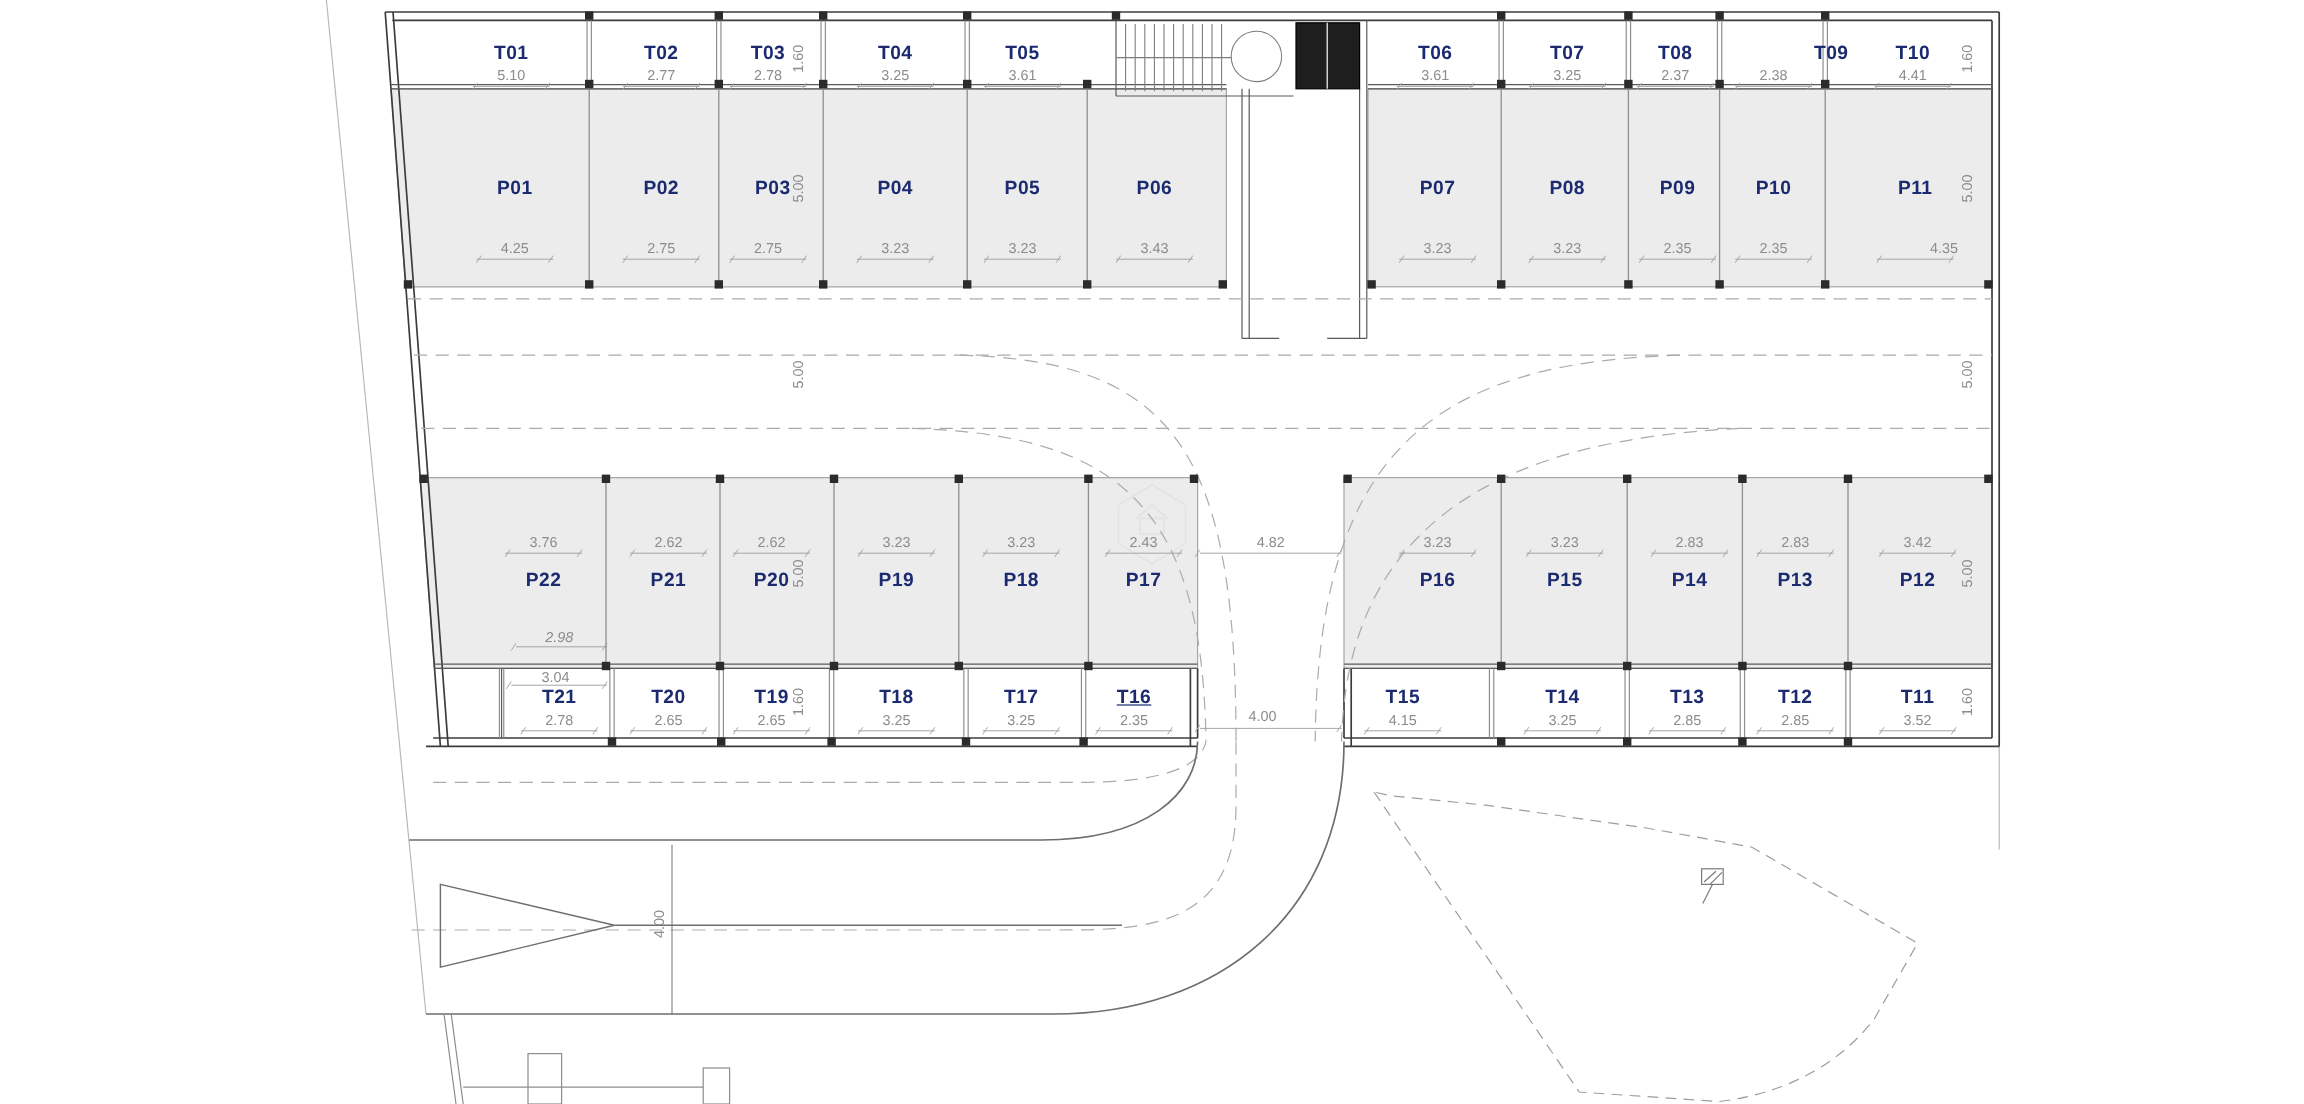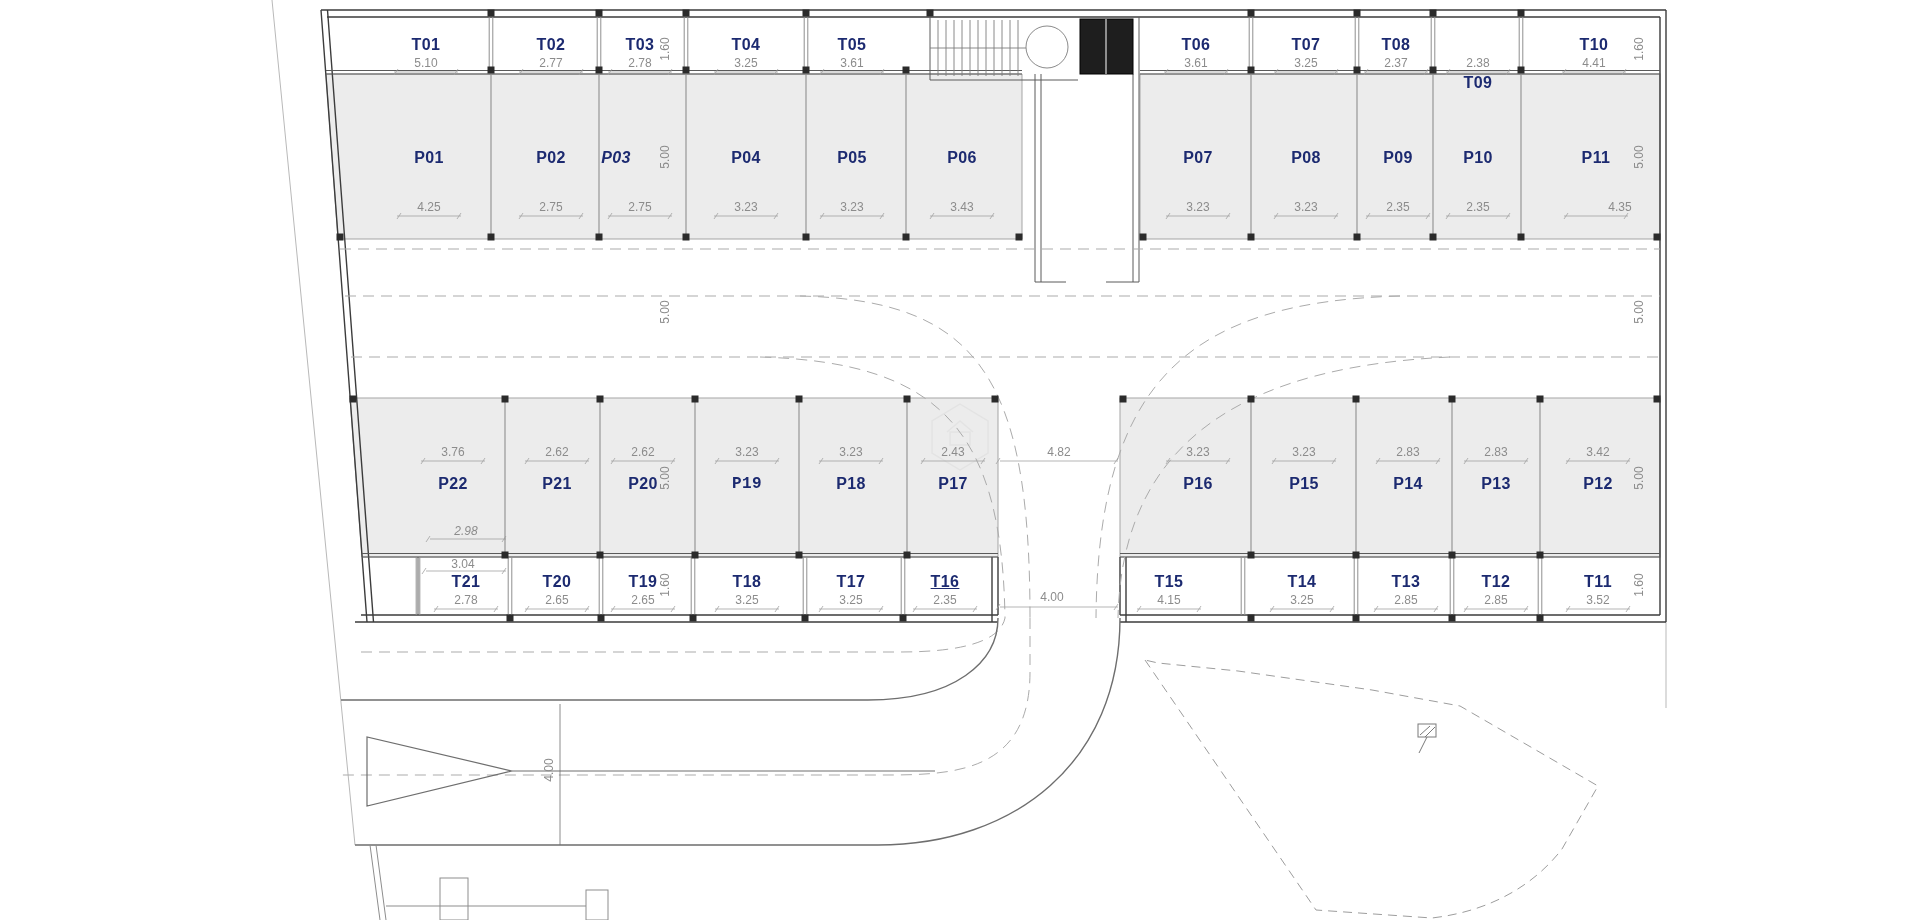--- a/index.html
+++ b/index.html
@@ -379,29 +379,29 @@
       <div class="lbl" style="left: 746px; top: 45px;">T04</div>
       <div class="dim" style="left: 746px; top: 63px;">3.25</div>
       <div class="lbl" style="left: 852px; top: 45px;">T05</div>
       <div class="dim" style="left: 852px; top: 63px;">3.61</div>
       <div class="lbl" style="left: 1196px; top: 45px;">T06</div>
       <div class="dim" style="left: 1196px; top: 63px;">3.61</div>
       <div class="lbl" style="left: 1306px; top: 45px;">T07</div>
       <div class="dim" style="left: 1306px; top: 63px;">3.25</div>
       <div class="lbl" style="left: 1396px; top: 45px;">T08</div>
       <div class="dim" style="left: 1396px; top: 63px; text-align: center;">2.37</div>
-      <div class="lbl" style="left: 1478px; top: 45px; margin-top: 38px;">T09</div>
+      <div class="lbl" style="left: 1526px; top: 45px;">T09</div>
       <div class="dim" style="left: 1478px; top: 63px;">2.38</div>
       <div class="lbl" style="left: 1594px; top: 45px;">T10</div>
       <div class="dim" style="left: 1594px; top: 63px;">4.41</div>
       <div class="lbl" style="left: 429px; top: 158px;">P01</div>
       <div class="dim" style="left: 429px; top: 207px;">4.25</div>
       <div class="lbl" style="left: 551px; top: 158px;">P02</div>
       <div class="dim" style="left: 551px; top: 207px;">2.75</div>
-      <div class="lbl" style="left: 616px; top: 158px; font-style: italic;">P03</div>
+      <div class="lbl" style="left: 644px; top: 158px;">P03</div>
       <div class="dim" style="left: 640px; top: 207px;">2.75</div>
       <div class="lbl" style="left: 746px; top: 158px;">P04</div>
       <div class="dim" style="left: 746px; top: 207px;">3.23</div>
       <div class="lbl" style="left: 852px; top: 158px;">P05</div>
       <div class="dim" style="left: 852px; top: 207px;">3.23</div>
       <div class="lbl" style="left: 962px; top: 158px;">P06</div>
       <div class="dim" style="left: 962px; top: 207px;">3.43</div>
       <div class="lbl" style="left: 1198px; top: 158px;">P07</div>
       <div class="dim" style="left: 1198px; top: 207px;">3.23</div>
       <div class="lbl" style="left: 1306px; top: 158px;">P08</div>
@@ -411,21 +411,21 @@
       <div class="lbl" style="left: 1478px; top: 158px;">P10</div>
       <div class="dim" style="left: 1478px; top: 207px;">2.35</div>
       <div class="lbl" style="left: 1596px; top: 158px;">P11</div>
       <div class="dim" style="left: 1596px; top: 207px; margin-left: 24px;">4.35</div>
       <div class="lbl" style="left: 453px; top: 484px;">P22</div>
       <div class="dim" style="left: 453px; top: 452px;">3.76</div>
       <div class="lbl" style="left: 557px; top: 484px;">P21</div>
       <div class="dim" style="left: 557px; top: 452px;">2.62</div>
       <div class="lbl" style="left: 643px; top: 484px;">P20</div>
       <div class="dim" style="left: 643px; top: 452px;">2.62</div>
-      <div class="lbl" style="left: 747px; top: 484px; font-family: Liberation Mono, monospace;">P19</div>
+      <div class="lbl" style="left: 747px; top: 484px;">P19</div>
       <div class="dim" style="left: 747px; top: 452px;">3.23</div>
       <div class="lbl" style="left: 851px; top: 484px;">P18</div>
       <div class="dim" style="left: 851px; top: 452px;">3.23</div>
       <div class="lbl" style="left: 953px; top: 484px;">P17</div>
       <div class="dim" style="left: 953px; top: 452px;">2.43</div>
       <div class="lbl" style="left: 1198px; top: 484px;">P16</div>
       <div class="dim" style="left: 1198px; top: 452px;">3.23</div>
       <div class="lbl" style="left: 1304px; top: 484px;">P15</div>
       <div class="dim" style="left: 1304px; top: 452px;">3.23</div>
       <div class="lbl" style="left: 1408px; top: 484px;">P14</div>

